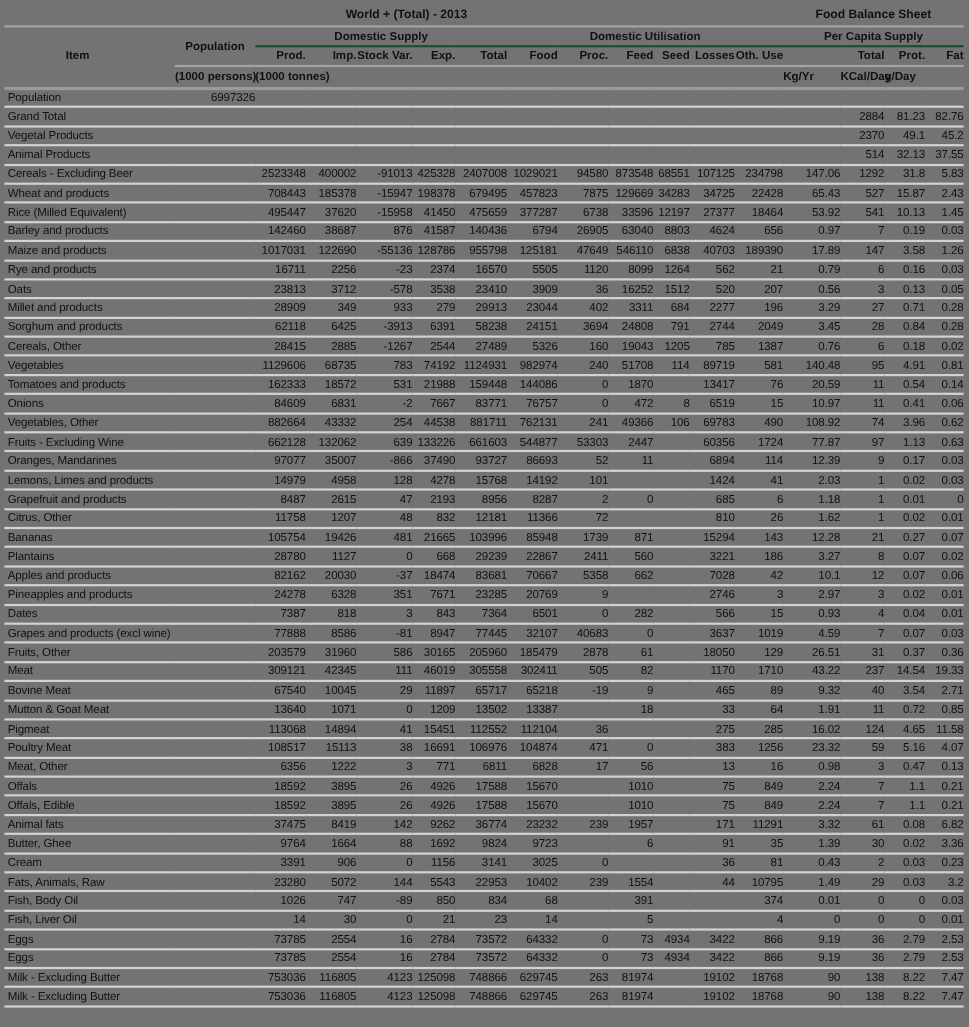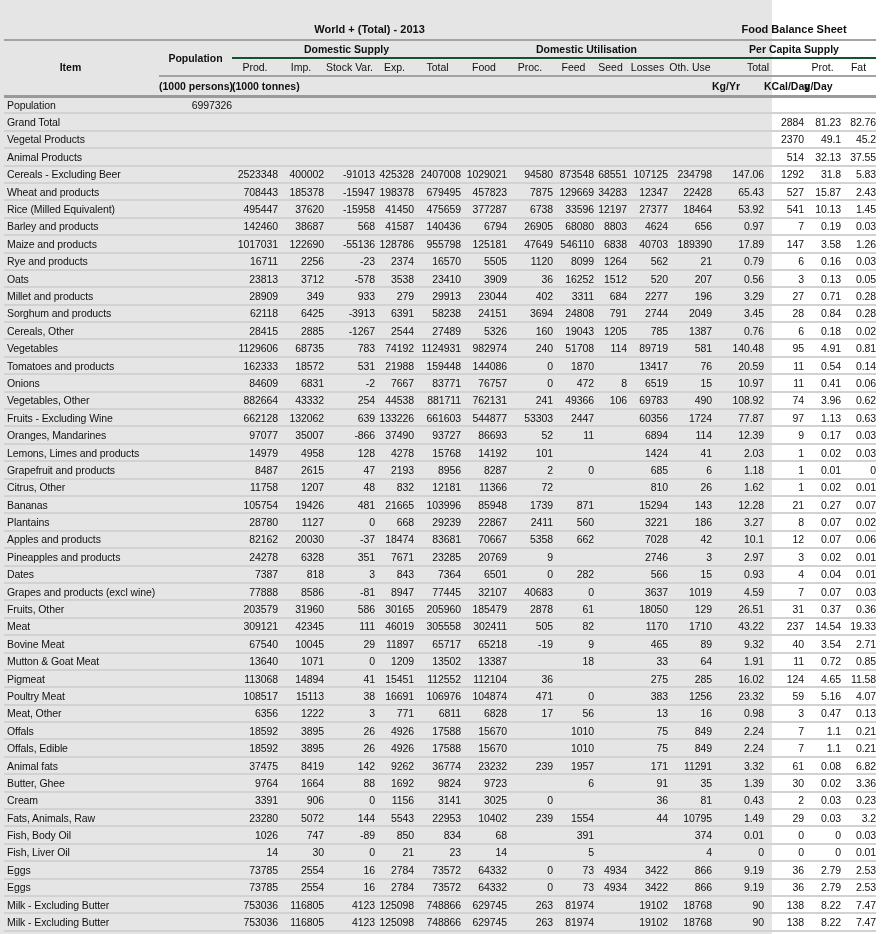--- a/index.html
+++ b/index.html
@@ -3,35 +3,35 @@
 <meta charset="utf-8">
 <style>
   * { margin: 0; padding: 0; box-sizing: border-box; }
   html, body { background: #ffffff; }
   body {
     width: 881px; height: 934px;
     font-family: "Liberation Sans", sans-serif;
     color: #111111;
     overflow: hidden;
   }
-  .sheet { width: 772px; height: 934px; padding: 16px 0 0 0; background: #e5e5e5; }
+  .sheet { width: 881px; height: 934px; padding: 0 0 0 0; background: #737373; }
   table.fbs {
     border-collapse: collapse;
     table-layout: fixed;
     width: 872px;
     margin-left: 4px;
   }
   td { overflow: visible; white-space: nowrap; vertical-align: middle; }
 
   
   tr.title-row td { height: 24px; font-size: 11px; font-weight: bold; vertical-align: bottom; padding-bottom: 4px; border-bottom: 2px solid #a3a3a3; }
   tr.title-row td.center { text-align: center; }
   tr.group-row td { height: 18px; font-size: 10.5px; font-weight: bold; text-align: center; }
   tr.group-row td.grp { border-bottom: 2px solid #14532d; }
-  tr.colhead-row td { height: 18px; font-size: 10.5px; font-weight: normal; text-align: center; border-bottom: 2px solid #a3a3a3; }
+  tr.colhead-row td { height: 18px; font-size: 10.5px; font-weight: bold; text-align: right; border-bottom: 2px solid #a3a3a3; }
   td.item-head { vertical-align: bottom; text-align: right; padding-right: 22px; padding-bottom: 3px; font-size: 10.5px; font-weight: bold; }
   td.pop-head { vertical-align: middle; text-align: center; font-size: 10.5px; font-weight: bold; border-bottom: 2px solid #a3a3a3; }
   tr.units-row td { height: 20px; font-size: 10.5px; font-weight: bold; border-bottom: 3px solid #9a9a9a; }
   tr.units-row td.right { text-align: center; }
   tr.units-row td.center { }
 
   
   tbody td { height: 17.4px; font-size: 10.5px; border-bottom: 2px solid #d2d2d2; letter-spacing: -0.1px; }
   tbody td.item { text-align: left; padding-left: 3px; }
   tbody td.num { text-align: right; }
@@ -200,21 +200,21 @@
           <td class="num"></td>
           <td class="num">708443</td>
           <td class="num">185378</td>
           <td class="num">-15947</td>
           <td class="num">198378</td>
           <td class="num">679495</td>
           <td class="num">457823</td>
           <td class="num">7875</td>
           <td class="num">129669</td>
           <td class="num">34283</td>
-          <td class="num">12347</td>
+          <td class="num">34725</td>
           <td class="num">22428</td>
           <td class="num">65.43</td>
           <td class="num">527</td>
           <td class="num">15.87</td>
           <td class="num">2.43</td>
         </tr>
         <tr>
           <td class="item">Rice (Milled Equivalent)</td>
           <td class="num"></td>
           <td class="num">495447</td>
@@ -231,26 +231,26 @@
           <td class="num">53.92</td>
           <td class="num">541</td>
           <td class="num">10.13</td>
           <td class="num">1.45</td>
         </tr>
         <tr>
           <td class="item">Barley and products</td>
           <td class="num"></td>
           <td class="num">142460</td>
           <td class="num">38687</td>
-          <td class="num">568</td>
+          <td class="num">876</td>
           <td class="num">41587</td>
           <td class="num">140436</td>
           <td class="num">6794</td>
           <td class="num">26905</td>
-          <td class="num">68080</td>
+          <td class="num">63040</td>
           <td class="num">8803</td>
           <td class="num">4624</td>
           <td class="num">656</td>
           <td class="num">0.97</td>
           <td class="num">7</td>
           <td class="num">0.19</td>
           <td class="num">0.03</td>
         </tr>
         <tr>
           <td class="item">Maize and products</td>

